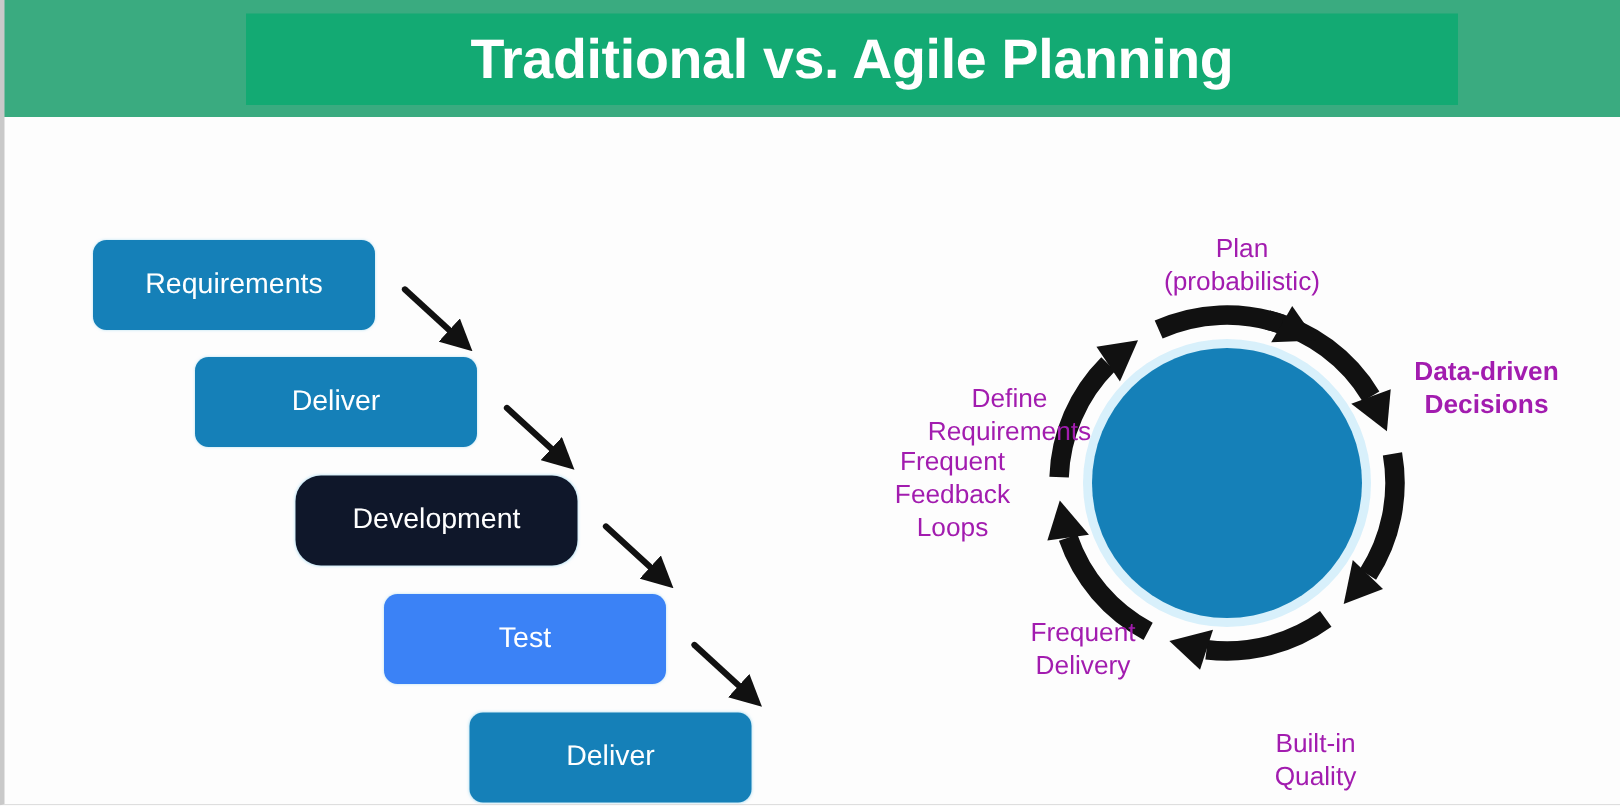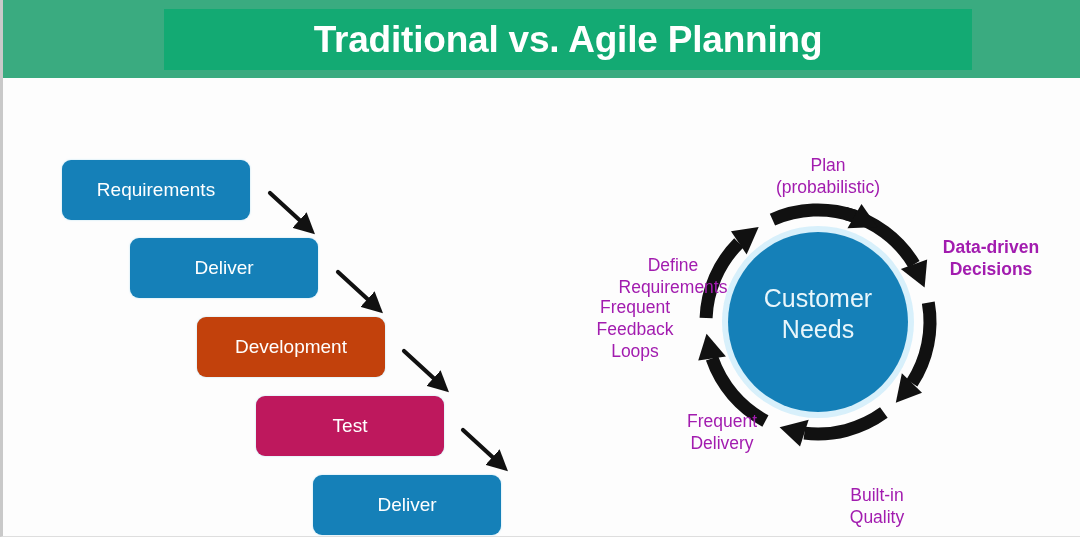--- a/index.html
+++ b/index.html
@@ -110,24 +110,24 @@
   <div id="header-inner"></div>
   <div id="header-title">Traditional vs. Agile Planning</div>
 
   <div id="waterfall">
       <div class="wf-box" style="left: 62px; top: 82px; width: 188px; height: 60px; background: rgb(21, 128, 184);">
         <span>Requirements</span>
       </div>
       <div class="wf-box" style="left: 130px; top: 160px; width: 188px; height: 60px; background: rgb(21, 128, 184);">
         <span>Deliver</span>
       </div>
-      <div class="wf-box" style="left: 197px; top: 239px; width: 188px; height: 60px; background: #c2410c;">
+      <div class="wf-box" style="left: 197px; top: 239px; width: 188px; height: 60px; background: #0f172a; border-radius: 17px;">
         <span>Development</span>
       </div>
-      <div class="wf-box" style="left: 256px; top: 318px; width: 188px; height: 60px; background: #be185d;">
+      <div class="wf-box" style="left: 256px; top: 318px; width: 188px; height: 60px; background: #3b82f6;">
         <span>Test</span>
       </div>
       <div class="wf-box" style="left: 313px; top: 397px; width: 188px; height: 60px; background: rgb(21, 128, 184);">
         <span>Deliver</span>
       </div>
       <div class="wf-arrow" style="left: 266px; top: 110px;"><svg width="54" height="52" viewBox="0 0 54 52">
           <defs>
             <marker id="m-arrow-requirements-to-design" markerWidth="5" markerHeight="5" refX="2.1" refY="2.5" orient="auto">
               <path d="M0,0 L5,2.5 L0,5 z" fill="#111111"></path>
             </marker>
@@ -188,21 +188,20 @@
           <g>
             <path d="M 166.07 240.09 A 112 112 0 0 1 198.80 164.80" fill="none" stroke="#111111" stroke-width="13" stroke-linecap="butt"></path>
             <polygon points="190.9753398585162,153.1975144913361 206.63274115569712,176.41056652287728 218.68654510149648,148.91102025995238" fill="#111111"></polygon>
           </g>
           <g>
             <path d="M 232.45 141.68 A 112 112 0 0 1 314.46 138.10" fill="none" stroke="#111111" stroke-width="13" stroke-linecap="butt"></path>
             <polygon points="321.4636332992015,125.97756387989436 307.4636332992015,150.22627518585864 337.46410161513774,149.0051547761429" fill="#111111"></polygon>
           </g>
         </g>
     </svg>
-    <div id="cycle-core-label">Customer<br>Needs</div>
   <div class="cyc-label" style="left: 208px; top: 76px; width: 160px;">Plan<br>(probabilistic)</div>
       <div class="cyc-label" style="left: 376px; top: 158px; width: 150px; font-weight: bold;">Data-driven<br>Decisions</div>
       <div class="cyc-label" style="left: 272px; top: 358px; width: 130px; margin-top: 48px;">Built-in<br>Quality</div>
       <div class="cyc-label" style="left: 112px; top: 332px; width: 140px;">Frequent<br>Delivery</div>
       <div class="cyc-label" style="left: 30px; top: 218px; width: 130px;">Frequent<br>Feedback<br>Loops</div>
       <div class="cyc-label" style="left: 48px; top: 128px; width: 170px; margin-top: 48px;">Define<br>Requirements</div>
     </div>
 
   <div id="page-frame"></div>
 </div>

